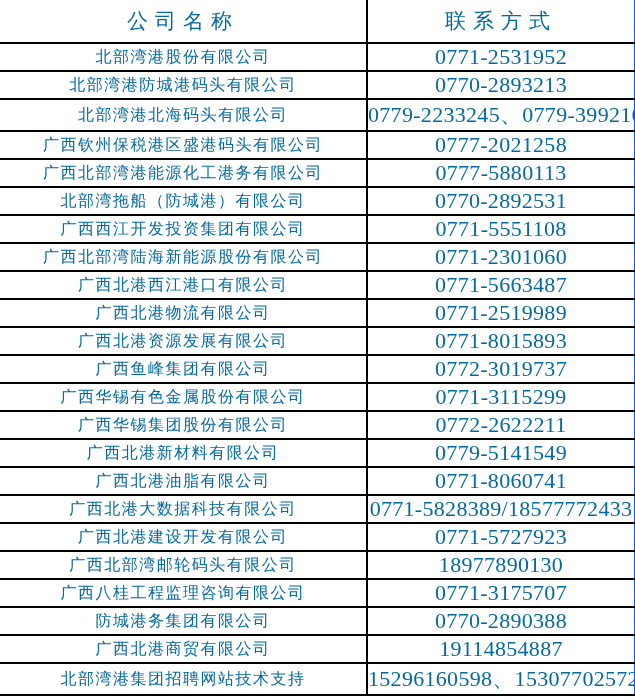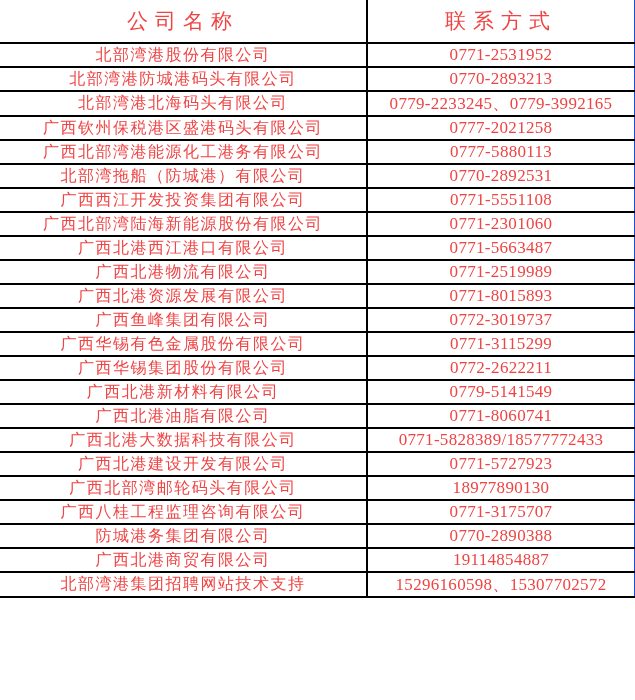--- a/index.html
+++ b/index.html
@@ -12,21 +12,21 @@
     position: relative;
     width: 635px;
     height: 700px;
     background: #ffffff;
     overflow: hidden;
   }
   table.contact-table {
     width: 635px;
     border-collapse: collapse;
     table-layout: fixed;
-    color: #ef4444;
+    color: #0369a1;
   }
   col.col-company { width: 367px; }
   col.col-contact { width: 268px; }
 
   table.contact-table th,
   table.contact-table td {
     padding: 0;
     margin: 0;
     text-align: center;
     vertical-align: middle;
@@ -43,21 +43,21 @@
     border-bottom: 2px solid #000000;
   }
 
   
   tbody tr { height: 24px; }
   tbody td {
     font-size: 16px;
     border-bottom: 2px solid #000000;
   }
   tbody td.contact-cell {
-    font-size: 17px;
+    font-size: 22px;
     letter-spacing: 0.3px;
   }
   tbody td.company-cell {
     letter-spacing: 1.5px;
   }
 
   
   th:first-child, td:first-child { border-right: 2px solid #000000; }
   th:last-child,  td:last-child  { border-right: 2px solid #1d4ed8; }
 </style>

